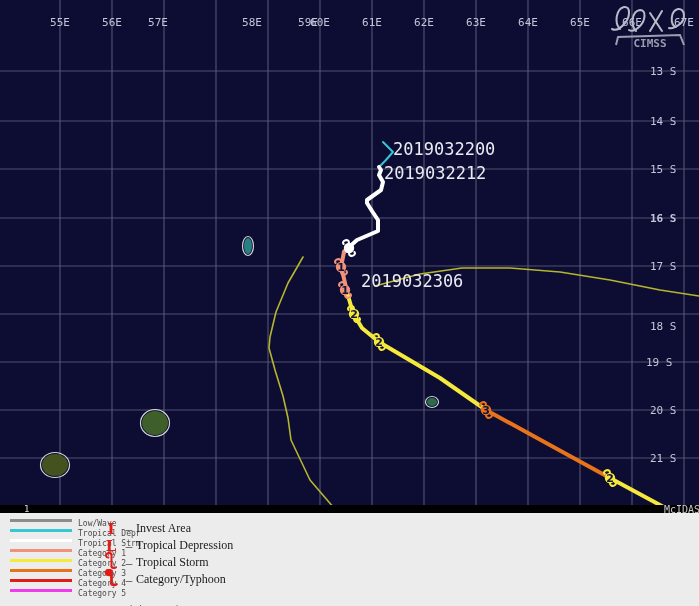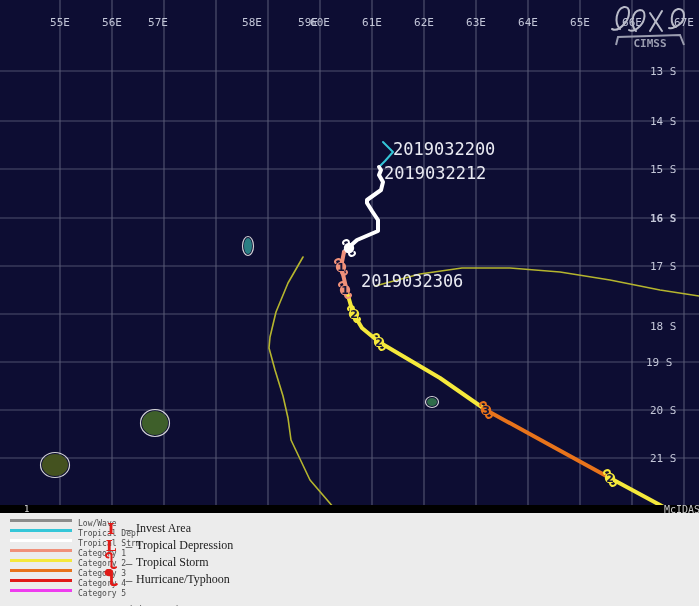--- a/index.html
+++ b/index.html
@@ -400,19 +400,19 @@
           <div class="legend-sym-dash">–</div>
           <div class="legend-sym-text">Tropical Storm</div>
         </div>
         <div class="legend-sym-row">
           <div class="legend-sym-glyph"><svg width="15" height="17" viewBox="0 0 15 17">
               <path d="M7.5,2.5 C7.5,0.8 4.4,0.4 2.6,1.8 C0.9,3.3 2,6 5,6 L7.5,6" fill="#e01b18" stroke="#e01b18" stroke-width="2.4" stroke-linecap="round"></path>
               <path d="M7.5,2.5 L7.5,14.5" fill="none" stroke="#e01b18" stroke-width="2.8" stroke-linecap="round"></path>
               <path d="M7.5,14.5 C7.5,16.4 10.8,16.8 12.6,15.2" fill="none" stroke="#e01b18" stroke-width="2.4" stroke-linecap="round"></path>
             </svg></div>
           <div class="legend-sym-dash">–</div>
-          <div class="legend-sym-text">Hurricane/Typhoon</div>
+          <div class="legend-sym-text">Category/Typhoon</div>
         </div>
       </div>
     <div id="legend-subnote">(w/ category)</div>
   </div>
 
 </div>
 
 </body></html>

